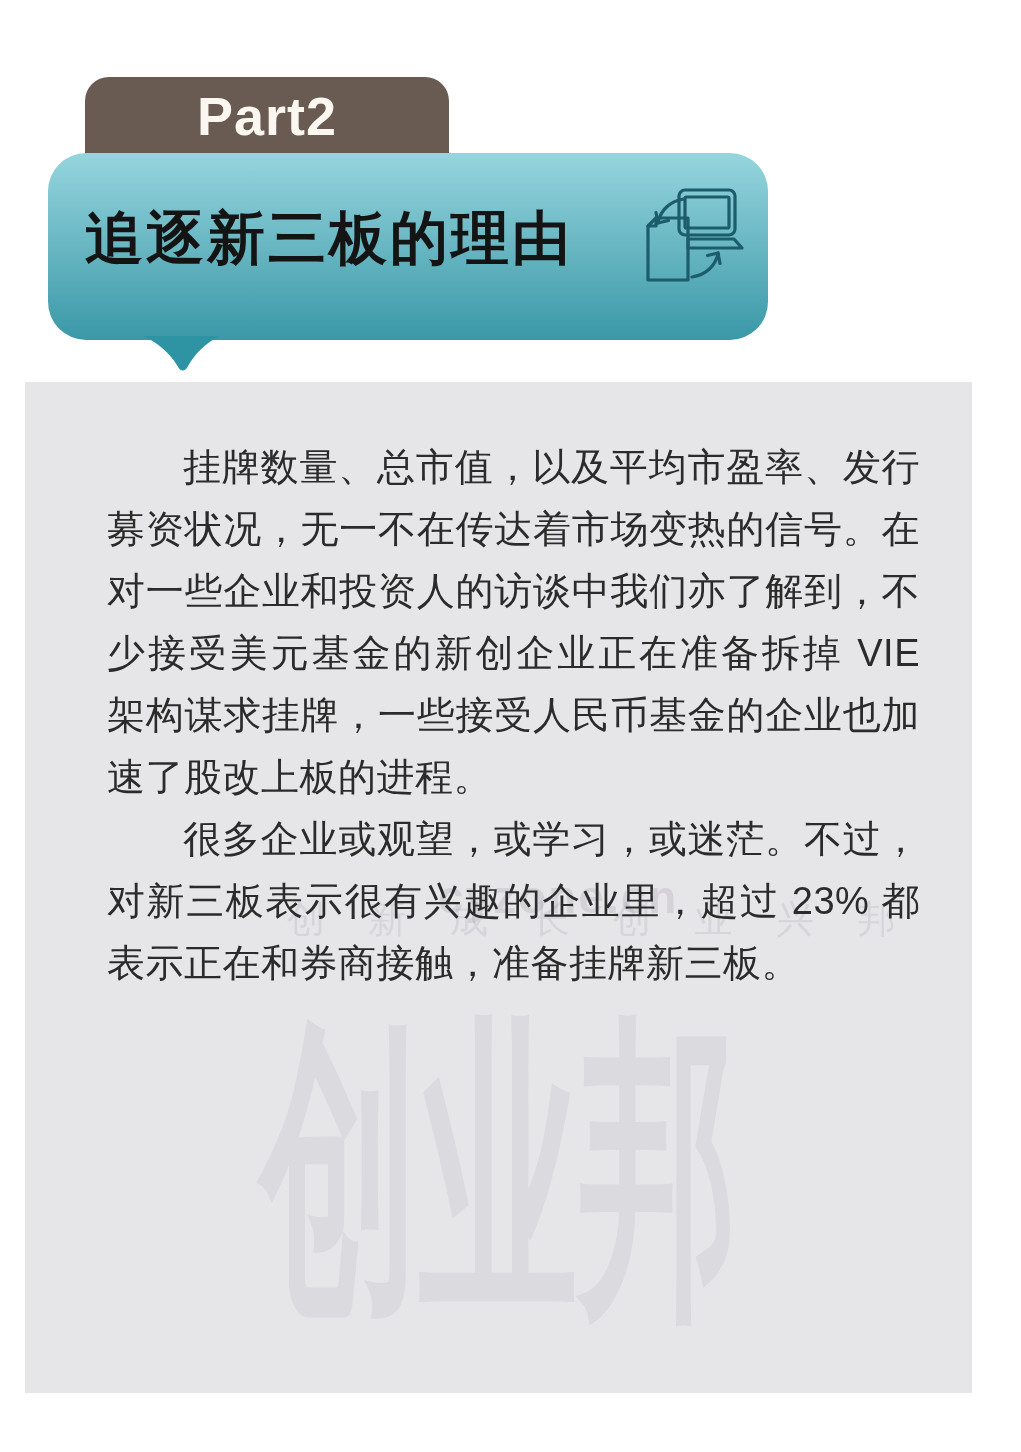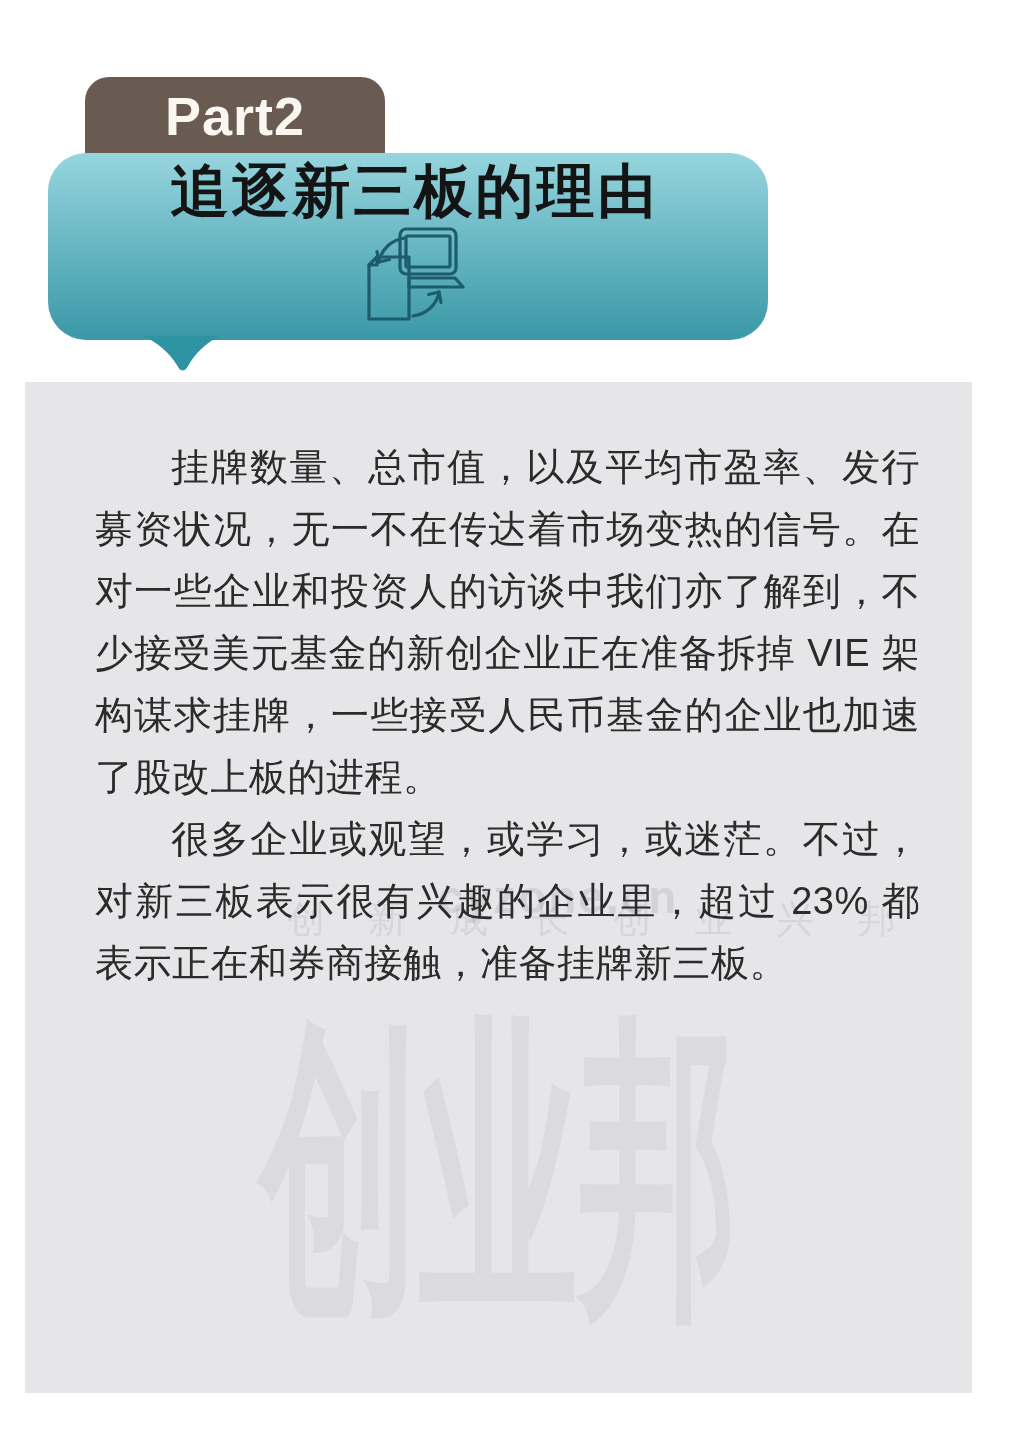--- a/index.html
+++ b/index.html
@@ -20,21 +20,21 @@
     background: #ffffff;
     font-family: "Liberation Sans", sans-serif;
     overflow: hidden;
   }
   .page { position: relative; width: 1021px; height: 1452px; background: #ffffff; }
 
   
   .part-tab {
     position: absolute;
     left: 85px; top: 77px;
-    width: 300px; height: 100px;
+    width: 364px; height: 100px;
     background: var(--tab-bg, #695A52);
     border-radius: 24px;
     z-index: 1;
     display: flex; align-items: flex-start; justify-content: center;
   }
   .part-tab span {
     color: var(--part-text, #FAF7F0);
     font-size: 54px;
     font-weight: 700;
     line-height: 78px;
@@ -44,21 +44,20 @@
   
   .banner {
     position: absolute;
     left: 48px; top: 153px;
     width: 720px; height: 187px;
     border-radius: 38px;
     background: linear-gradient(180deg, var(--banner-top, #96D5DE) 0%, var(--banner-bottom, #3A98A7) 100%);
     z-index: 2;
     display: flex; align-items: center; justify-content: space-between;
     padding: 0 24px 16px 37px;
-    flex-direction: column;
   }
   .banner-title {
     color: var(--title-text, #141414);
     font-size: 58px;
     font-weight: 700;
     letter-spacing: 3px;
     white-space: nowrap;
   }
   .banner-icon {
     width: 100px; height: 100px;
@@ -111,20 +110,21 @@
     font-size: 38px;
     letter-spacing: 17px;
     color: rgba(20, 10, 40, 0.07);
     white-space: nowrap;
     font-family: Liberation Serif, serif;
   }
   .text-body {
     position: relative;
     z-index: 1;
     padding: 54px 52px 0 70px;
+    margin-left: 12px;
   }
   .text-body p {
     font-size: 38px;
     line-height: 62px;
     color: var(--text, #2B2B2B);
     text-align: justify;
     text-indent: 2em;
     letter-spacing: 0.5px;
   }
 </style>

